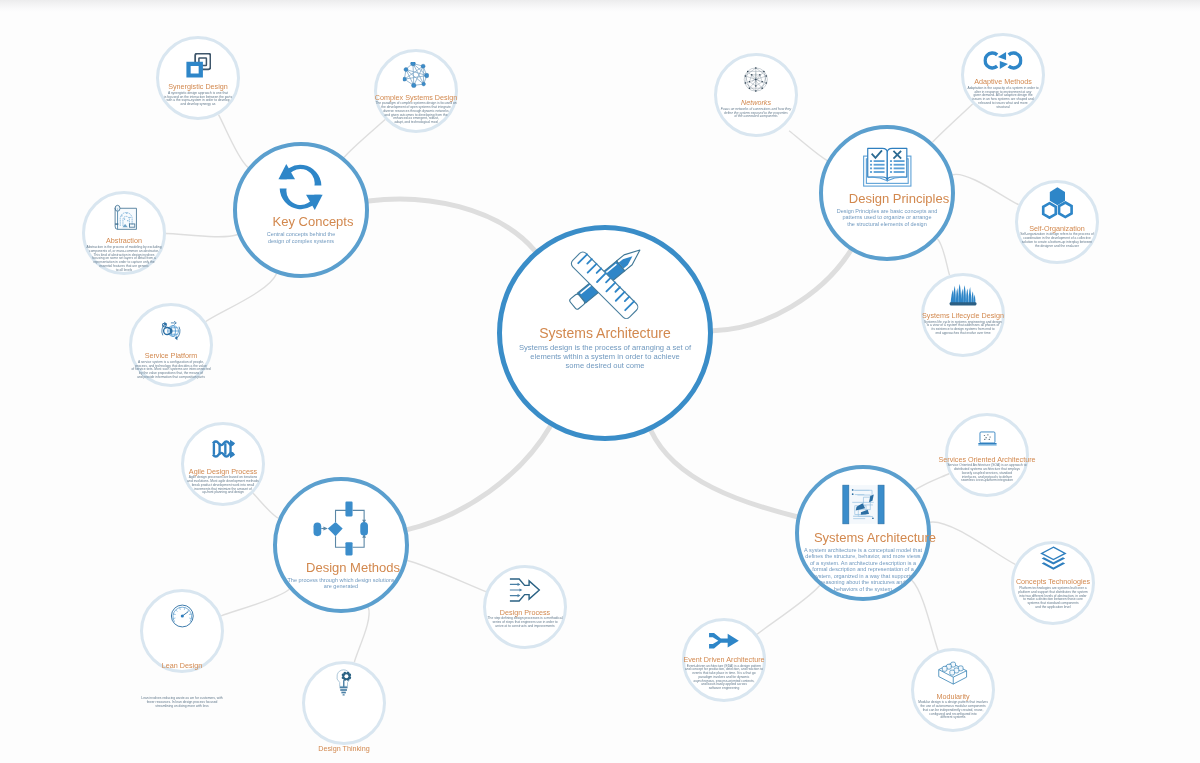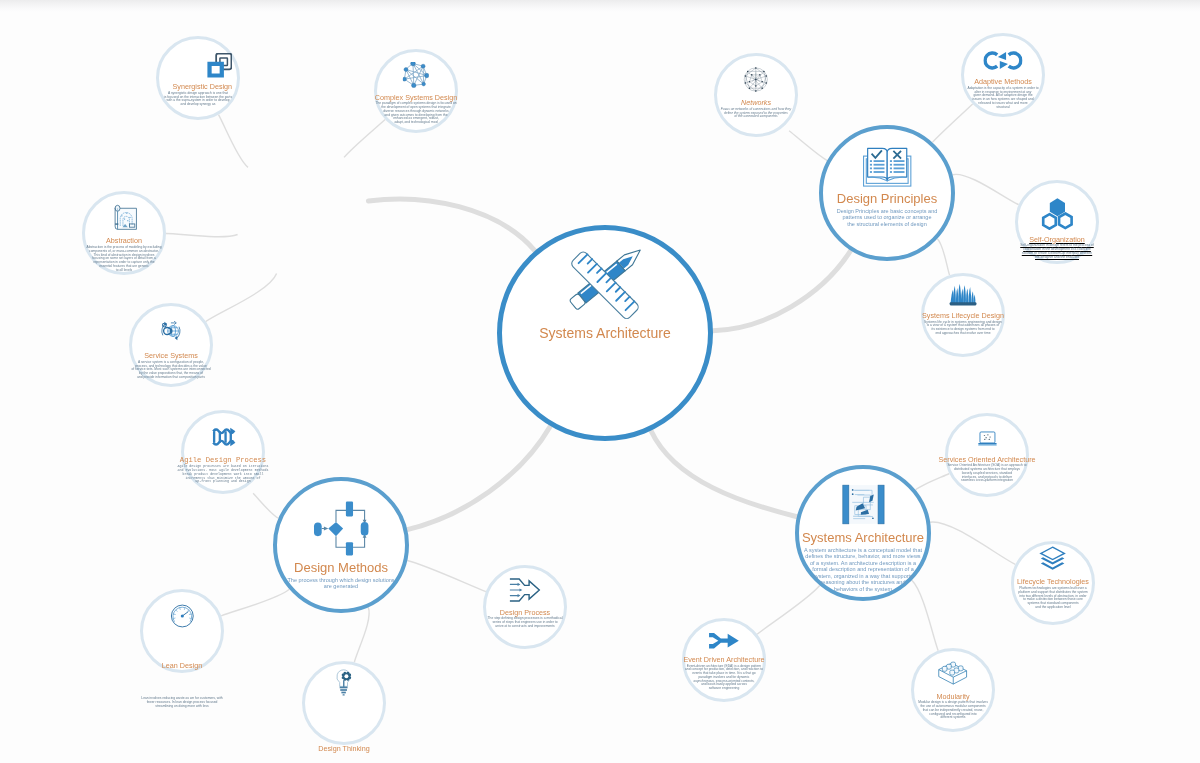--- a/index.html
+++ b/index.html
@@ -13,21 +13,21 @@
   .node .inner{position:absolute;left:50%;transform:translateX(-50%);
         display:flex;flex-direction:column;align-items:center;text-align:center;}
   .node.center{border:5px solid #3a8dc8;}
   .node.hub{border:4px solid #5b9fce;}
   .node.leaf{border:3px solid #d9e6f0;}
   .ico{display:block;}
   .title{color:#d2884e;line-height:1.08;white-space:nowrap;}
   .sub{color:#7099bf;white-space:pre;}
   .node.center .title{font-size:14px;margin-top:2px;}
   .node.center .sub{font-size:7.6px;line-height:9.2px;margin-top:2px;}
-  .node.hub .title{font-size:13px;margin-top:1px;}
+  .node.hub .title{font-size:13px;margin-top:1px;padding-left:24px;}
   .node.hub .sub{font-size:5.5px;line-height:6.5px;margin-top:2px;}
   .node.leaf .title{font-size:7.2px;margin-top:1.5px;}
   .node.leaf .sub{color:#62798c;font-size:3.3px;line-height:3.75px;margin-top:1px;}
 </style>
 </head>
 <body>
 
 <div id="stage">
   <div id="topband"></div>
   <svg id="edges" width="1200" height="763">
@@ -78,20 +78,42 @@
       <line x1="88.4" y1="84" x2="64" y2="84"></line>
       <line x1="88.4" y1="97" x2="76" y2="97"></line>
       <line x1="88.4" y1="110" x2="64" y2="110"></line>
       <line x1="88.4" y1="123" x2="76" y2="123"></line>
       <line x1="88.4" y1="136" x2="64" y2="136"></line>
     </g>
   </g>
 </g>
           </svg></span>
   <div class="title">Systems Architecture</div>
+  <div class="sub" style="">Systems design is the process of arranging a set of
+elements within a system in order to achieve
+some desired out come</div>
+ </div>
+</div>
+    <div class="node hub" style="left:233px;top:142px;width:136px;height:136px;">
+ <div class="inner" style="top:18px;">
+  <span class="ico"><svg viewBox="0 0 100 100" width="46" height="46">
+<g fill="#2e86c8">
+
+  <path d="M5.8 33 A46 46 0 0 1 95.3 46.5 L80.3 46.9 A31 31 0 0 0 20.0 33 Z"></path>
+
+  <path d="M19 0 L38 33 L2 33 Z"></path>
+
+  <path d="M94.2 67 A46 46 0 0 1 4.7 53.5 L19.7 53.1 A31 31 0 0 0 80 67 Z"></path>
+
+  <path d="M81 100 L62 67 L98 67 Z"></path>
+</g>
+          </svg></span>
+  <div class="title">Key Concepts</div>
+  <div class="sub" style="">Central concepts behind the
+design of complex systems</div>
  </div>
 </div>
     <div class="node hub" style="left:819px;top:125px;width:136px;height:136px;">
  <div class="inner" style="top:17.7px;">
   <span class="ico"><svg viewBox="0 0 110 88" width="51" height="40">
 <g fill="#ffffff" stroke="#5ba0d6" stroke-width="2.4">
 
   <rect x="3" y="20" width="104" height="66"></rect>
   <rect x="9" y="26" width="92" height="54"></rect>
 </g>
@@ -192,21 +214,21 @@
   <div class="sub" style="">A system architecture is a conceptual model that
 defines the structure, behavior, and more views
 of a system. An architecture description is a
 formal description and representation of a
 system, organized in a way that supports
 reasoning about the structures and
 behaviors of the system</div>
  </div>
 </div>
     <div class="node leaf" style="left:156px;top:36px;width:84px;height:84px;">
- <div class="inner" style="top:13.6px;align-items:flex-end;">
+ <div class="inner" style="top:13.6px;">
   <span class="ico"><svg viewBox="0 0 100 100" width="25" height="25">
   <rect x="37" y="2" width="61" height="63" rx="8" fill="#ffffff" stroke="#3e566b" stroke-width="7"></rect>
   <rect x="52" y="20" width="30" height="30" rx="2" fill="none" stroke="#3e566b" stroke-width="6"></rect>
   <path d="M2 35 h66 v63 h-66 Z" fill="#2e86c8"></path>
   <rect x="19" y="52" width="32" height="30" fill="#ffffff"></rect>
 </svg></span>
   <div class="title">Synergistic Design</div>
   <div class="sub" style="">A synergistic design approach is one that
 is focused on the interaction between the parts
 with a the supra-system in order to develop
@@ -288,21 +310,21 @@
   </g>
   <g fill="#2b6ea3">
     <path d="M44 38 a14 14 0 0 1 0 24 a12 12 0 0 0 0 -24 Z"></path>
     <circle cx="36" cy="50" r="13" fill="none" stroke="#2b6ea3" stroke-width="5"></circle>
     <circle cx="26" cy="28" r="7" fill="none" stroke="#2b6ea3" stroke-width="4"></circle>
   </g>
   <g fill="none" stroke="#2b6ea3" stroke-width="3">
     <path d="M50 20 l14 0 M62 14 l8 6 l-8 6"></path>
   </g>
 </svg></span>
-  <div class="title">Service Systems</div>
+  <div class="title">Service Platform</div>
   <div class="sub" style="">A service system is a configuration of people,
 process, and technology that decides a the value
 of service sets. Most such systems are interconnected
 by the value propositions that, the means of
 and provide information that composition parts</div>
  </div>
 </div>
     <div class="node leaf" style="left:714px;top:53px;width:84px;height:84px;font-style:italic;">
  <div class="inner" style="top:8.7px;">
   <span class="ico"><svg viewBox="0 0 100 100" width="30" height="29">
@@ -354,21 +376,21 @@
   <div class="title">Adaptive Methods</div>
   <div class="sub" style="">Adaptation is the capacity of a system in order to
 alter in response to environment at any
 given demand. All of adaptive design the
 issues in an how systems are shaped and
 released to issues what and more
 structural</div>
  </div>
 </div>
     <div class="node leaf" style="left:1015px;top:180px;width:84px;height:84px;">
- <div class="inner" style="top:14px;text-decoration:underline;">
+ <div class="inner" style="top:3px;">
   <span class="ico"><svg viewBox="0 0 100 100" width="33" height="33">
   <path d="M52 4 L75 18 L75 45 L52 58 L29 45 L29 18 Z" fill="#2e86c8"></path>
   <path d="M28 52 L47 63 L47 85 L28 96 L9 85 L9 63 Z" fill="none" stroke="#2e86c8" stroke-width="8"></path>
   <path d="M76 50 L95 61 L95 83 L76 94 L57 83 L57 61 Z" fill="none" stroke="#2e86c8" stroke-width="8"></path>
 </svg></span>
   <div class="title">Self-Organization</div>
   <div class="sub" style="">Self-organization in design refers to the process of
 coordination in the development of a collective
 solution to create a bottom-up interplay between
 the designer and the end-user</div>
@@ -425,21 +447,21 @@
 seamless cross-platform integration</div>
  </div>
 </div>
     <div class="node leaf" style="left:1011px;top:541px;width:84px;height:84px;">
  <div class="inner" style="top:0.8px;">
   <span class="ico"><svg viewBox="0 0 100 100" width="31" height="28">
   <path d="M50 8 L92 30 L50 52 L8 30 Z" fill="none" stroke="#2f7fbf" stroke-width="5"></path>
   <path d="M8 48 L50 70 L92 48 L84 44 L50 62 L16 44 Z" fill="#2f7fbf"></path>
   <path d="M8 66 L50 88 L92 66 L84 62 L50 80 L16 62 Z" fill="#2f7fbf"></path>
 </svg></span>
-  <div class="title">Lifecycle Technologies</div>
+  <div class="title">Concepts Technologies</div>
   <div class="sub" style="">Platform technologies are systems built over a
 platform and support that distributes the system
 into two different levels of abstraction, in order
 to make a distinction between those core
 systems that standard components
 and the application level</div>
  </div>
 </div>
     <div class="node leaf" style="left:911px;top:648px;width:84px;height:84px;">
  <div class="inner" style="top:7.1px;">
@@ -541,21 +563,21 @@
   </g>
   <path d="M50 50 L72 34" stroke="#2b6ea3" stroke-width="3.6" stroke-linecap="round"></path>
   <circle cx="50" cy="50" r="6" fill="#2f7fbf"></circle>
 </svg></span>
   <div class="title">Lean Design</div>
   <div class="sub" style="">Lean involves reducing waste as we for customers, with
 fewer resources. In lean design process focused
 streamlining on doing more with less</div>
  </div>
 </div>
-    <div class="node leaf" style="left:181px;top:410px;width:84px;height:84px;font-family:Liberation Mono, monospace;">
+    <div class="node leaf" style="left:181px;top:422px;width:84px;height:84px;">
  <div class="inner" style="top:11px;">
   <span class="ico"><svg viewBox="0 0 100 100" width="26" height="26">
 <g fill="none" stroke="#2f7fbf" stroke-width="9" stroke-linecap="butt">
   <path d="M10 28 q12 -14 22 0 q10 14 20 0 q10 -14 20 0 q10 14 18 0"></path>
   <path d="M10 72 q12 14 22 0 q10 -14 20 0 q10 14 20 0 q10 -14 18 0"></path>
   <path d="M14 28 v44 M36 28 v44 M58 28 v44 M78 32 v36"></path>
 </g>
 <g fill="#2f7fbf">
   <path d="M76 14 L96 28 L76 42 Z"></path>
   <path d="M76 58 L96 72 L76 86 Z"></path>

